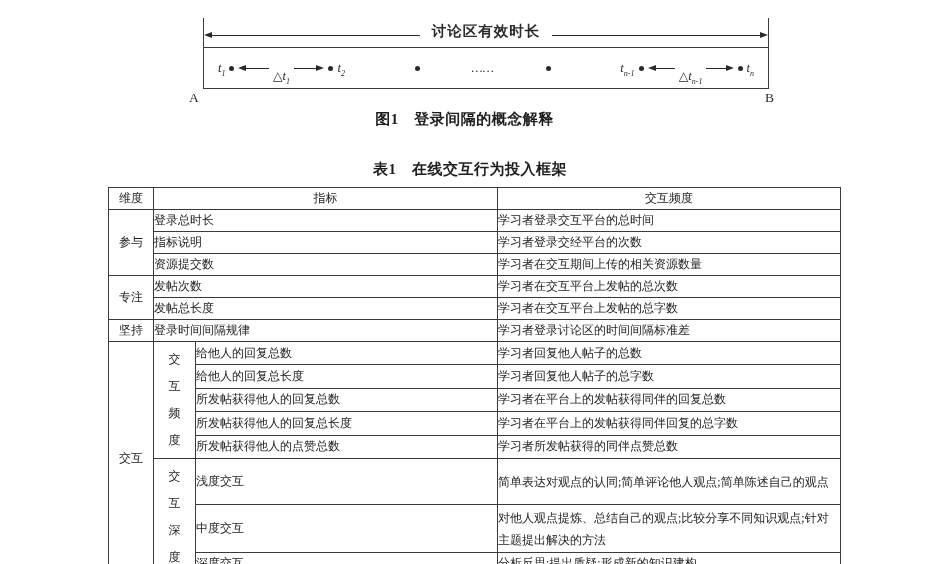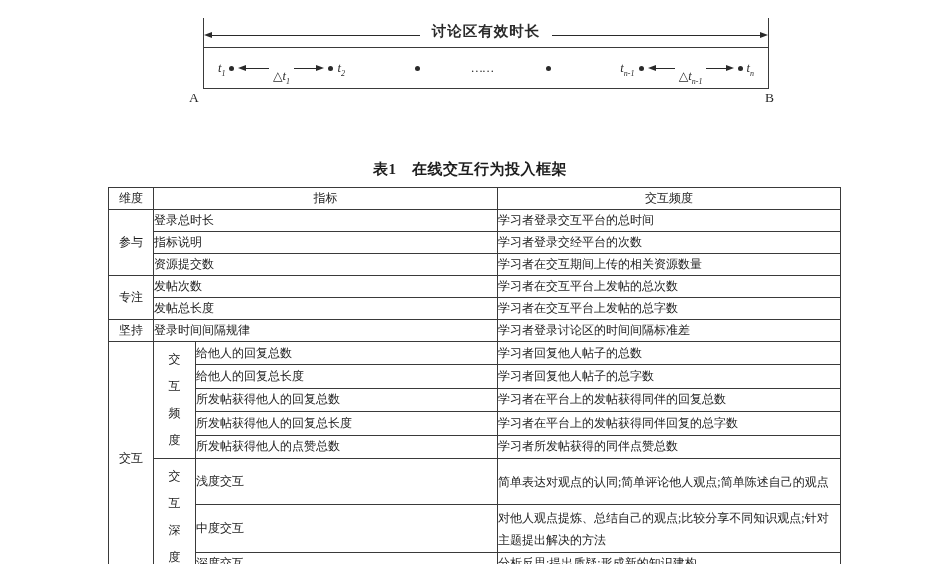--- a/index.html
+++ b/index.html
@@ -90,20 +90,21 @@
         </span>
         <span class="dot"></span>
         <span><span>t</span><sub>n</sub></span>
       </span>
     </div>
 
     <span class="endpoint a">A</span>
     <span class="endpoint b">B</span>
   </div>
 
+  <div class="fig-caption">图1　登录间隔的概念解释</div>
 
   <div class="tbl-title">表1　在线交互行为投入框架</div>
 
   <table class="t1">
     <colgroup>
       <col style="width:45px">
         <col style="width:42px">
         <col style="width:302px">
         <col style="width:343px">
     </colgroup>

